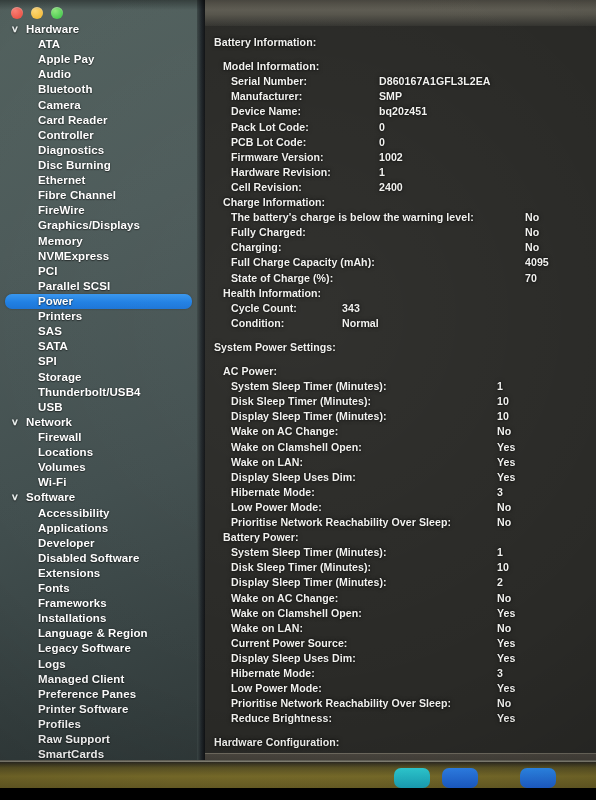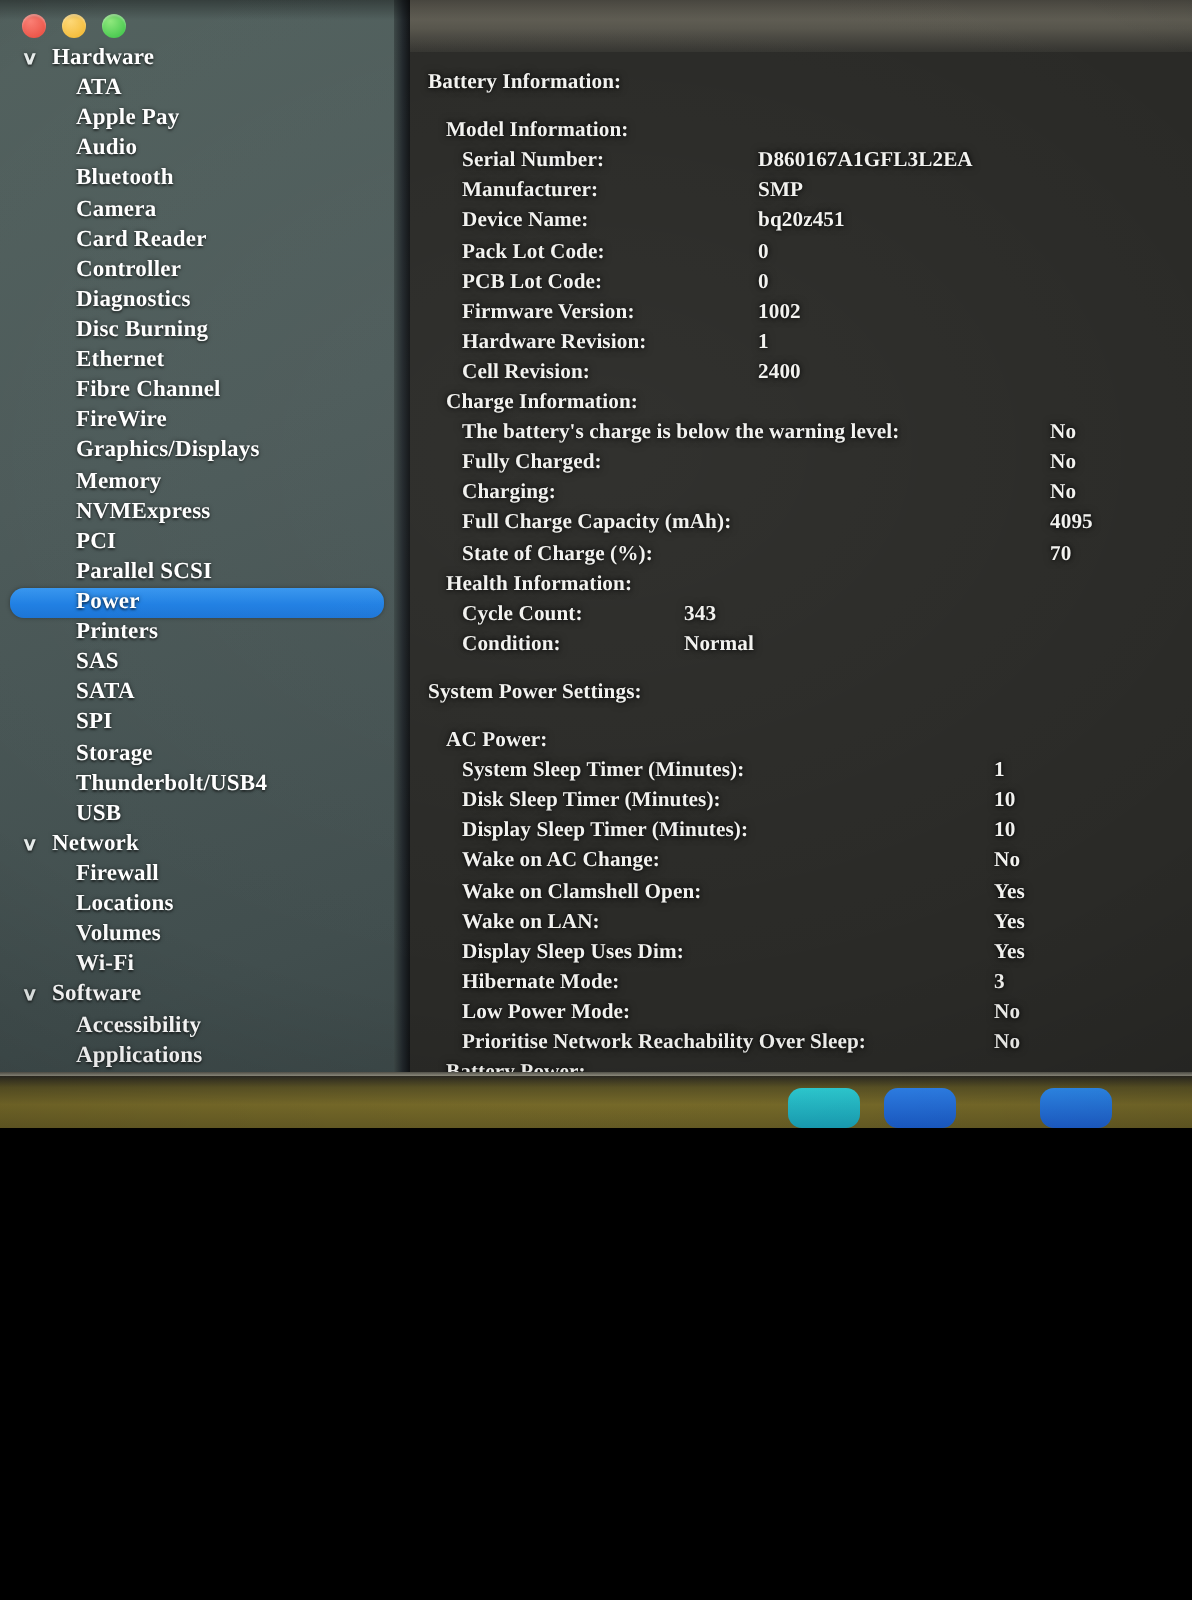--- a/index.html
+++ b/index.html
@@ -13,24 +13,23 @@
     overflow: hidden;
     font-family: "Liberation Sans", sans-serif;
     position: relative;
   }
 
   
   #screen-photo {
     position: absolute;
     inset: 0;
     width: 596px;
-    height: 564px;
+    height: 788px;
     background: #7dd3fc;
     overflow: hidden;
-    font-family: Liberation Serif, serif;
   }
   
   .backdrop-bright {
     position: absolute;
     left: 196px; top: 0; right: 0; height: 26px;
     background: linear-gradient(180deg,#e9ecee 0%, #cfd2d1 35%, #8e8a7e 70%, #6b6659 100%);
   }
   .backdrop-bright2 {
     position: absolute;
     left: 196px; top: 8px; right: 0; height: 18px;

